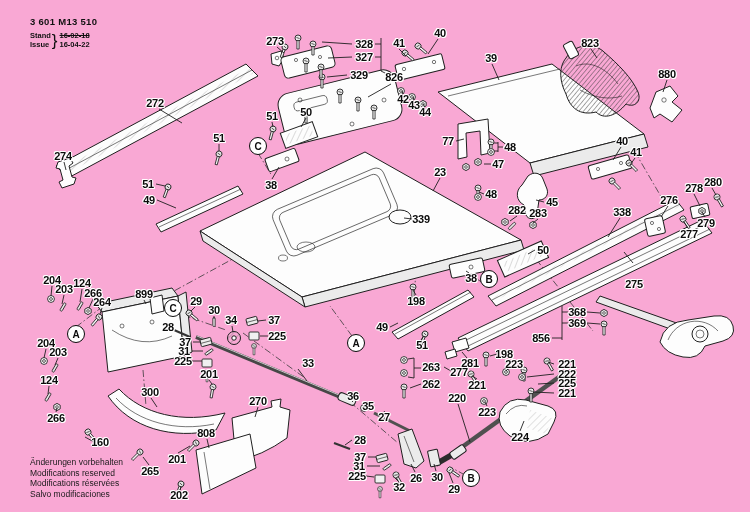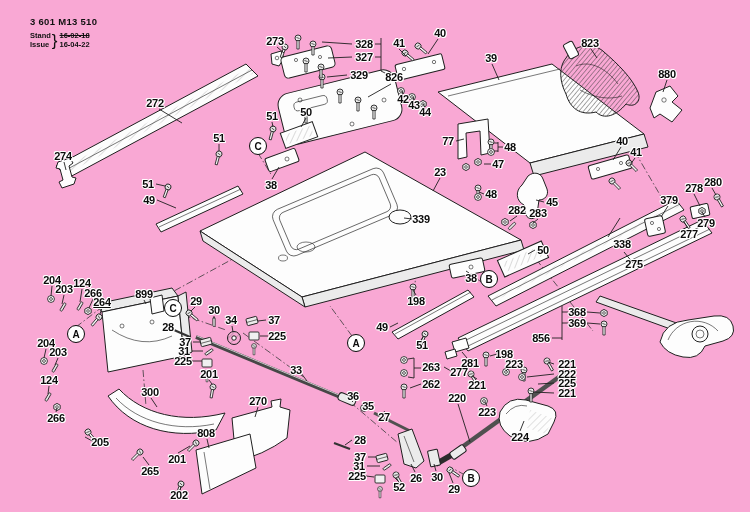--- a/index.html
+++ b/index.html
@@ -41,20 +41,26 @@
         <div>Issue</div>
       </div>
       <div class="brace">}</div>
       <div>
         <div class="strike">16-02-18</div>
         <div>16-04-22</div>
       </div>
     </div>
   </div>
 
+  <div id="footer">
+    <div>Änderungen vorbehalten</div>
+    <div>Modifications reserved</div>
+    <div>Modifications réservées</div>
+    <div>Salvo modificaciones</div>
+  </div>
 
   <svg id="art" width="750" height="530" viewBox="0 0 750 530">
     <defs>
       <pattern id="hch" width="5" height="5" patternUnits="userSpaceOnUse" patternTransform="rotate(45)">
         <line x1="0" y1="0" x2="0" y2="5" stroke="#8a8a8a" stroke-width="1"></line>
       </pattern>
       <pattern id="hch2" width="3.5" height="3.5" patternUnits="userSpaceOnUse" patternTransform="rotate(40)">
         <line x1="0" y1="0" x2="0" y2="3.5" stroke="#3d3d3d" stroke-width="0.9"></line>
       </pattern>
       <g id="sym-screw">
@@ -506,25 +512,25 @@
       <div class="part-label" style="left: 440px; top: 172px;">23</div>
       <div class="part-label" style="left: 421px; top: 219px;">339</div>
       <div class="part-label" style="left: 491px; top: 194px;">48</div>
       <div class="part-label" style="left: 552px; top: 202px;">45</div>
       <div class="part-label" style="left: 517px; top: 210px;">282</div>
       <div class="part-label" style="left: 538px; top: 213px;">283</div>
       <div class="part-label" style="left: 622px; top: 141px;">40</div>
       <div class="part-label" style="left: 636px; top: 152px;">41</div>
       <div class="part-label" style="left: 694px; top: 188px;">278</div>
       <div class="part-label" style="left: 713px; top: 182px;">280</div>
-      <div class="part-label" style="left: 669px; top: 200px;">379</div>
+      <div class="part-label" style="left: 669px; top: 200px;">276</div>
       <div class="part-label" style="left: 706px; top: 223px;">279</div>
       <div class="part-label" style="left: 689px; top: 234px;">277</div>
-      <div class="part-label" style="left: 622px; top: 212px; margin-top: 32px;">338</div>
-      <div class="part-label" style="left: 634px; top: 264px;">275</div>
+      <div class="part-label" style="left: 622px; top: 212px;">338</div>
+      <div class="part-label" style="left: 634px; top: 284px;">275</div>
       <div class="part-label" style="left: 543px; top: 250px;">50</div>
       <div class="part-label" style="left: 471px; top: 278px;">38</div>
       <div class="part-label" style="left: 416px; top: 301px;">198</div>
       <div class="part-label" style="left: 382px; top: 327px;">49</div>
       <div class="part-label" style="left: 422px; top: 345px;">51</div>
       <div class="part-label" style="left: 431px; top: 367px;">263</div>
       <div class="part-label" style="left: 431px; top: 384px;">262</div>
       <div class="part-label" style="left: 470px; top: 363px;">281</div>
       <div class="part-label" style="left: 459px; top: 372px;">277</div>
       <div class="part-label" style="left: 504px; top: 354px;">198</div>
@@ -537,52 +543,52 @@
       <div class="part-label" style="left: 577px; top: 323px;">369</div>
       <div class="part-label" style="left: 541px; top: 338px;">856</div>
       <div class="part-label" style="left: 477px; top: 385px;">221</div>
       <div class="part-label" style="left: 457px; top: 398px;">220</div>
       <div class="part-label" style="left: 487px; top: 412px;">223</div>
       <div class="part-label" style="left: 520px; top: 437px;">224</div>
       <div class="part-label" style="left: 52px; top: 280px;">204</div>
       <div class="part-label" style="left: 64px; top: 289px;">203</div>
       <div class="part-label" style="left: 82px; top: 283px;">124</div>
       <div class="part-label" style="left: 93px; top: 293px;">266</div>
-      <div class="part-label" style="left: 102px; top: 302px; text-decoration: underline;">264</div>
+      <div class="part-label" style="left: 102px; top: 302px;">264</div>
       <div class="part-label" style="left: 144px; top: 294px;">899</div>
       <div class="part-label" style="left: 196px; top: 301px;">29</div>
       <div class="part-label" style="left: 214px; top: 310px;">30</div>
       <div class="part-label" style="left: 231px; top: 320px;">34</div>
       <div class="part-label" style="left: 274px; top: 320px;">37</div>
       <div class="part-label" style="left: 277px; top: 336px;">225</div>
       <div class="part-label" style="left: 168px; top: 327px;">28</div>
       <div class="part-label" style="left: 185px; top: 342px;">37</div>
       <div class="part-label" style="left: 184px; top: 351px;">31</div>
       <div class="part-label" style="left: 183px; top: 361px;">225</div>
       <div class="part-label" style="left: 209px; top: 374px;">201</div>
       <div class="part-label" style="left: 46px; top: 343px;">204</div>
       <div class="part-label" style="left: 58px; top: 352px;">203</div>
       <div class="part-label" style="left: 49px; top: 380px;">124</div>
       <div class="part-label" style="left: 56px; top: 418px;">266</div>
       <div class="part-label" style="left: 150px; top: 392px;">300</div>
-      <div class="part-label" style="left: 100px; top: 442px;">205</div>
+      <div class="part-label" style="left: 100px; top: 442px;">160</div>
       <div class="part-label" style="left: 150px; top: 471px;">265</div>
       <div class="part-label" style="left: 177px; top: 459px;">201</div>
       <div class="part-label" style="left: 179px; top: 495px;">202</div>
       <div class="part-label" style="left: 206px; top: 433px;">808</div>
       <div class="part-label" style="left: 258px; top: 401px;">270</div>
-      <div class="part-label" style="left: 296px; top: 363px; margin-top: 7px;">33</div>
+      <div class="part-label" style="left: 308px; top: 363px;">33</div>
       <div class="part-label" style="left: 353px; top: 396px;">36</div>
       <div class="part-label" style="left: 368px; top: 406px;">35</div>
       <div class="part-label" style="left: 384px; top: 417px;">27</div>
       <div class="part-label" style="left: 360px; top: 440px;">28</div>
       <div class="part-label" style="left: 360px; top: 457px;">37</div>
       <div class="part-label" style="left: 359px; top: 466px;">31</div>
       <div class="part-label" style="left: 357px; top: 476px;">225</div>
-      <div class="part-label" style="left: 399px; top: 487px;">52</div>
+      <div class="part-label" style="left: 399px; top: 487px;">32</div>
       <div class="part-label" style="left: 416px; top: 478px;">26</div>
       <div class="part-label" style="left: 437px; top: 477px;">30</div>
       <div class="part-label" style="left: 454px; top: 489px;">29</div>
       <div class="ref-marker" style="left: 76px; top: 334px;">A</div>
       <div class="ref-marker" style="left: 356px; top: 343px;">A</div>
       <div class="ref-marker" style="left: 489px; top: 279px;">B</div>
       <div class="ref-marker" style="left: 471px; top: 478px;">B</div>
       <div class="ref-marker" style="left: 258px; top: 146px;">C</div>
       <div class="ref-marker" style="left: 173px; top: 308px;">C</div>
     </div>

